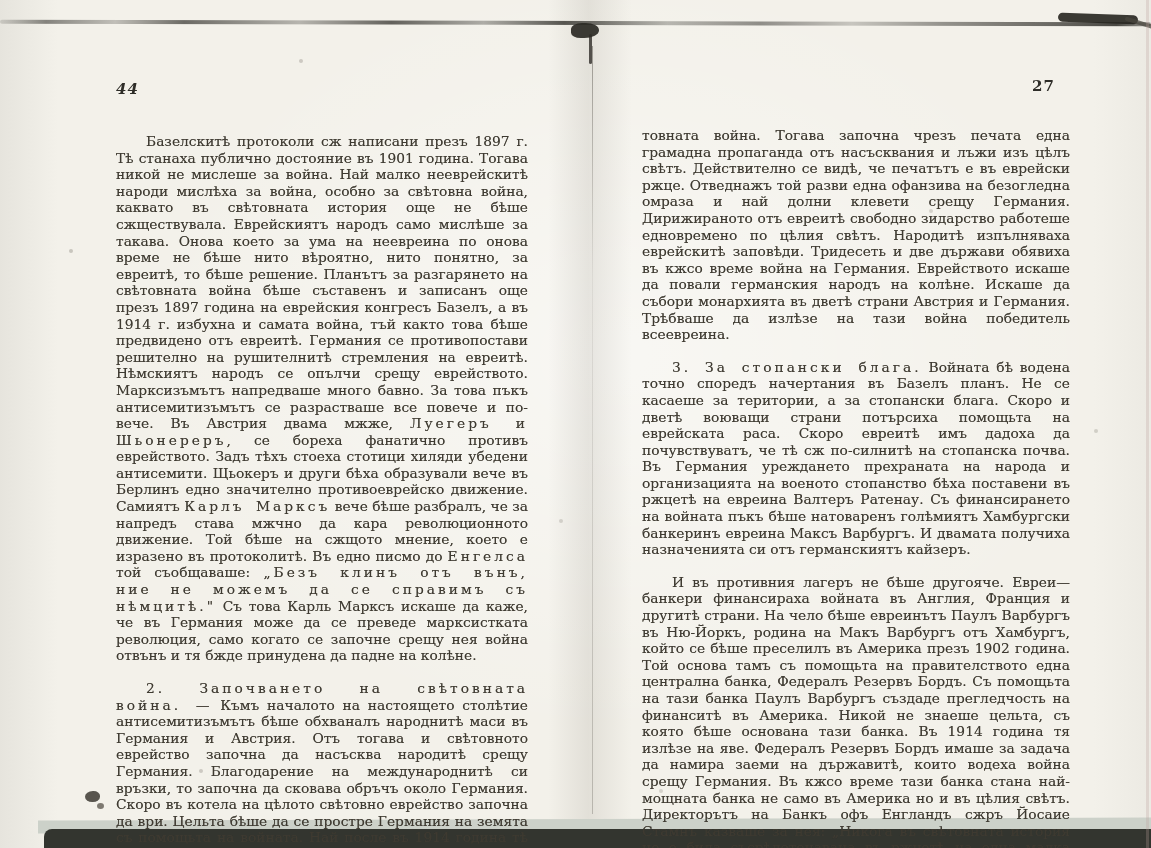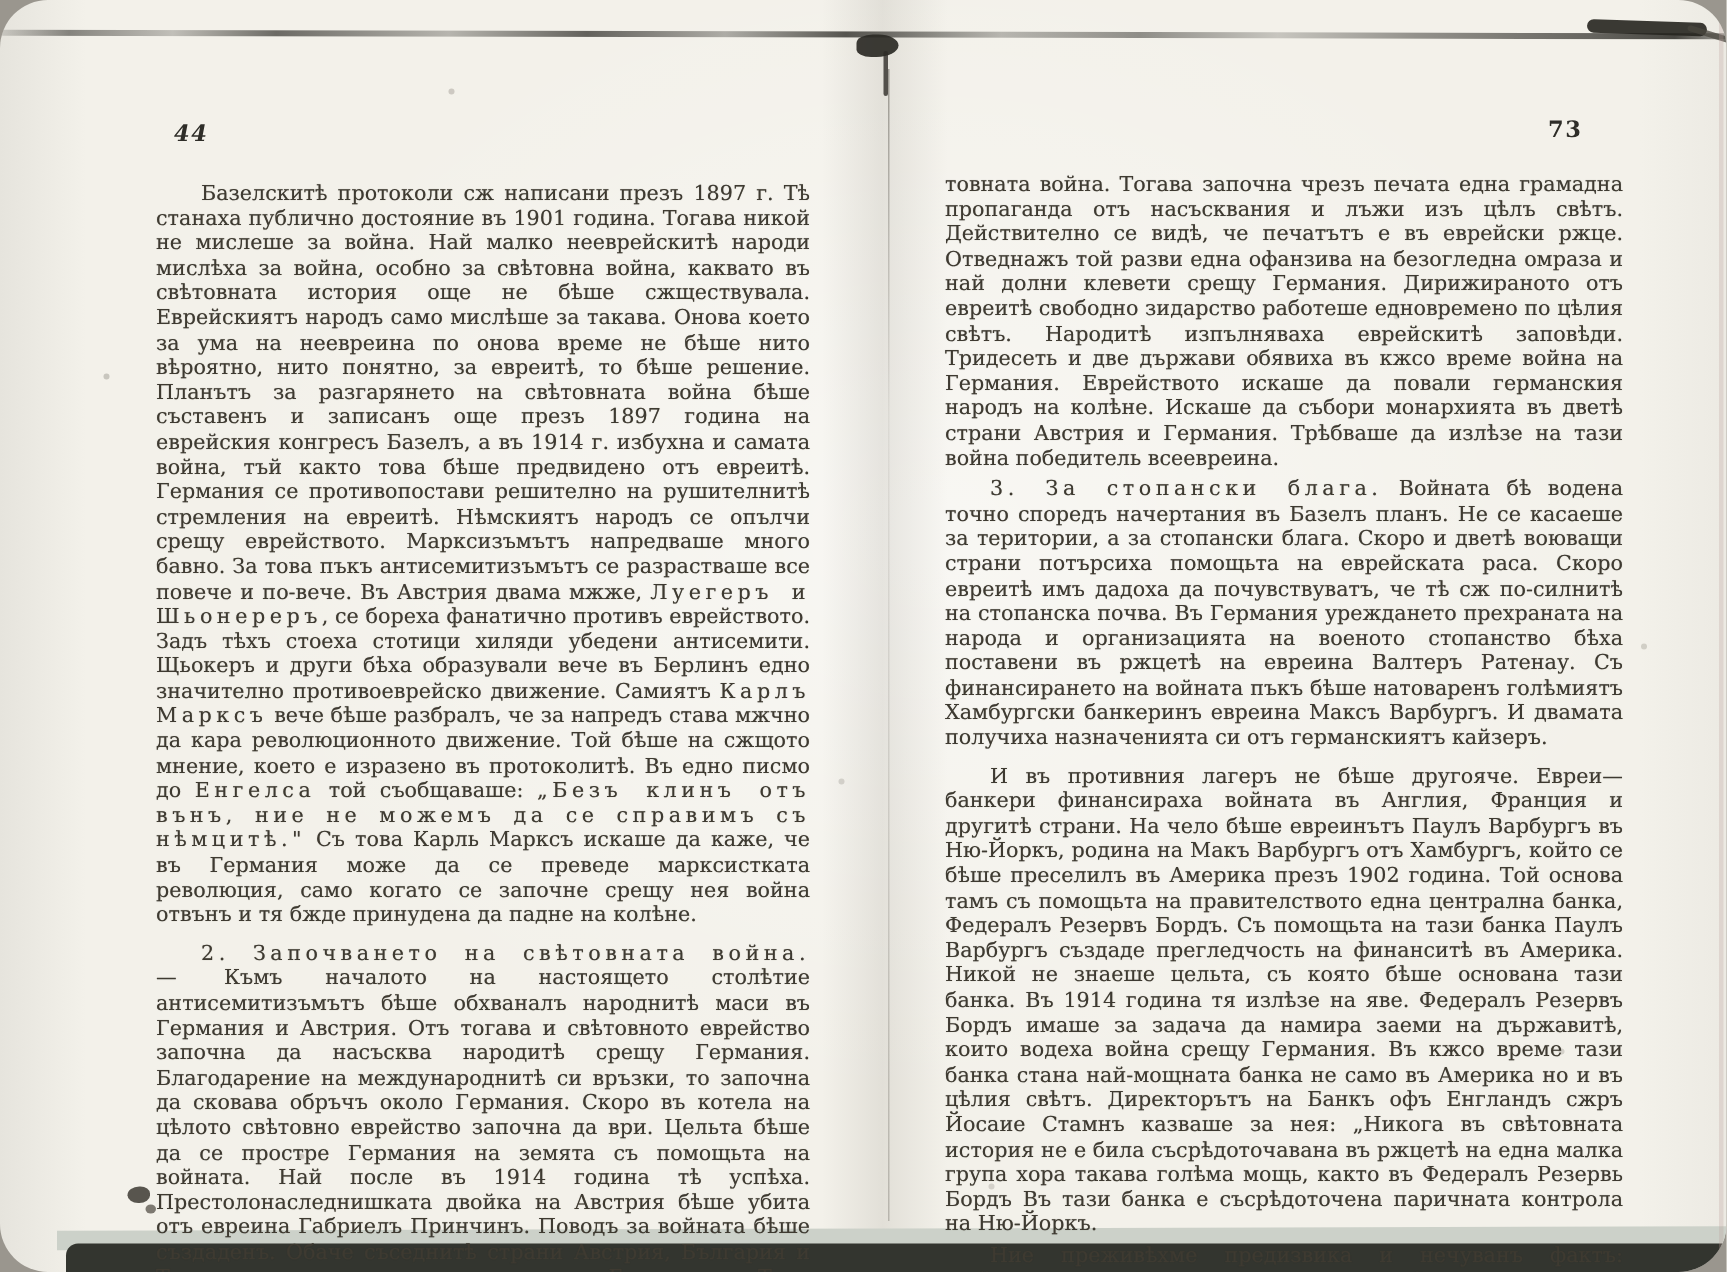--- a/index.html
+++ b/index.html
@@ -12,21 +12,20 @@
   }
   html,body{margin:0;padding:0;}
   body{width:1151px;height:848px;overflow:hidden;background:#9a968e;}
   .scan{
     position:relative;width:1151px;height:848px;overflow:hidden;
     background:
       radial-gradient(ellipse at 54% 42%, rgba(255,255,255,.45) 0%, rgba(255,255,255,0) 55%),
       linear-gradient(90deg, var(--paper-edge) 0%, var(--paper) 5%, var(--paper) 95%, #eceae3 100%),
       var(--paper);
     font-family:"DejaVu Serif", serif;
-    border-radius:32px;
   }
   
   .gutter-shade{position:absolute;left:548px;top:0;width:84px;height:848px;
     background:linear-gradient(90deg, rgba(0,0,0,0) 0%, rgba(110,104,92,.13) 48%, rgba(0,0,0,0) 100%);}
   .gutter-line{position:absolute;left:592px;top:46px;width:1px;height:768px;
     background:linear-gradient(180deg, rgba(70,66,58,.45), rgba(70,66,58,.07) 30%, rgba(70,66,58,.16) 65%, rgba(70,66,58,.28) 100%);}
   .gutter-blob{position:absolute;left:571px;top:23px;width:28px;height:15px;background:var(--crease);
     border-radius:45% 55% 60% 40%;opacity:.92;}
   .gutter-drip{position:absolute;left:589px;top:34px;width:3px;height:30px;background:#2e2c27;opacity:.8;border-radius:2px;}
   
@@ -59,21 +58,21 @@
       660px 790px 0 1px rgba(90,85,75,.2), 1040px 700px 0 1px rgba(90,85,75,.2);}
   
   .pagenum{position:absolute;font-size:15px;font-weight:700;font-style:italic;color:#2e2d28;letter-spacing:1px;}
   .pagenum.left{left:116px;top:80px;}
   .pagenum.right{left:1032px;top:77px;font-style:normal;font-weight:600;}
   
   .text-col{position:absolute;color:var(--ink);font-size:13.8px;line-height:16.6px;
     text-align:justify;text-shadow:0 0 .5px rgba(62,58,49,.55);}
   .text-col.left{left:100px;top:117px;width:444px;}
   .text-col.right{left:626px;top:111px;width:460px;}
-  .para{margin:4px;}
+  .para{margin:16px;}
   .para.indent{text-indent:30px;}
   .para.gap{margin-top:9px;}
   .sp{letter-spacing:3px;word-spacing:4px;}
 </style>
 </head>
 <body>
 
 <div class="scan">
 
   <div class="gutter-shade"></div>
@@ -84,21 +83,21 @@
   <div class="corner-tr-1"></div>
   <div class="corner-tr-2"></div>
   <div class="band-light-bottom"></div>
   <div class="band-dark-bottom"></div>
   <div class="spot-bl"></div>
   <div class="spot-bl2"></div>
   <div class="edge-right"></div>
   <div class="speckles"></div>
 
   <div class="pagenum left">44</div>
-  <div class="pagenum right">73</div>
+  <div class="pagenum right">27</div>
 
   <div class="text-col left">
       <p class="para indent"><span>Базелскитѣ протоколи сж написани презъ 1897 г. Тѣ станаха публично достояние въ 1901 година. Тогава никой не мислеше за война. Най малко нееврейскитѣ народи мислѣха за война, особно за свѣтовна война, каквато въ свѣтовната история още не бѣше сжществувала. Еврейскиятъ народъ само мислѣше за такава. Онова което за ума на неевреина по онова време не бѣше нито вѣроятно, нито понятно, за евреитѣ, то бѣше решение. Планътъ за разгарянето на свѣтовната война бѣше съставенъ и записанъ още презъ 1897 година на еврейския конгресъ Базелъ, а въ 1914 г. избухна и самата война, тъй както това бѣше предвидено отъ евреитѣ. Германия се противопостави решително на рушителнитѣ стремления на евреитѣ. Нѣмскиятъ народъ се опълчи срещу еврейството. Марксизъмътъ напредваше много бавно. За това пъкъ антисемитизъмътъ се разрастваше все повече и по-вече. Въ Австрия двама мжже, </span><span class="sp">Луегеръ и Шьонереръ</span><span>, се бореха фанатично противъ еврейството. Задъ тѣхъ стоеха стотици хиляди убедени антисемити. Щьокеръ и други бѣха образували вече въ Берлинъ едно значително противоеврейско движение. Самиятъ </span><span class="sp">Карлъ Марксъ</span><span> вече бѣше разбралъ, че за напредъ става мжчно да кара революционното движение. Той бѣше на сжщото мнение, което е изразено въ протоколитѣ. Въ едно писмо до </span><span class="sp">Енгелса</span><span> той съобщаваше: </span><span class="sp">„Безъ клинъ отъ вънъ, ние не можемъ да се справимъ съ нѣмцитѣ."</span><span> Съ това Карль Марксъ искаше да каже, че въ Германия може да се преведе марксистката революция, само когато се започне срещу нея война отвънъ и тя бжде принудена да падне на колѣне.</span></p>
       <p class="para indent gap"><span class="sp">2. Започването на свѣтовната война. —</span><span> Къмъ началото на настоящето столѣтие антисемитизъмътъ бѣше обхваналъ народнитѣ маси въ Германия и Австрия. Отъ тогава и свѣтовното еврейство започна да насъсква народитѣ срещу Германия. Благодарение на международнитѣ си връзки, то започна да сковава обръчъ около Германия. Скоро въ котела на цѣлото свѣтовно еврейство започна да ври. Цельта бѣше да се простре Германия на земята съ помощьта на войната. Най после въ 1914 година тѣ успѣха. Престолонаследнишката двойка на Австрия бѣше убита отъ евреина Габриелъ Принчинъ. Поводъ за войната бѣше създаденъ. Обаче съседнитѣ страни Австрия, България и Турция се присъединиха къмъ Германия. Тукъ всееврейството действуваше въ духа на Протоколитѣ. Го предизвика свѣ-</span></p>
     </div>
   <div class="text-col right">
       <p class="para"><span>товната война. Тогава започна чрезъ печата една грамадна пропаганда отъ насъсквания и лъжи изъ цѣлъ свѣтъ. Действително се видѣ, че печатътъ е въ еврейски ржце. Отведнажъ той разви една офанзива на безогледна омраза и най долни клевети срещу Германия. Дирижираното отъ евреитѣ свободно зидарство работеше едновремено по цѣлия свѣтъ. Народитѣ изпълняваха еврейскитѣ заповѣди. Тридесеть и две държави обявиха въ кжсо време война на Германия. Еврейството искаше да повали германския народъ на колѣне. Искаше да събори монархията въ дветѣ страни Австрия и Германия. Трѣбваше да излѣзе на тази война победитель всеевреина.</span></p>
       <p class="para indent"><span class="sp">3. За стопански блага.</span><span> Войната бѣ водена точно споредъ начертания въ Базелъ планъ. Не се касаеше за територии, а за стопански блага. Скоро и дветѣ воюващи страни потърсиха помощьта на еврейската раса. Скоро евреитѣ имъ дадоха да почувствуватъ, че тѣ сж по-силнитѣ на стопанска почва. Въ Германия уреждането прехраната на народа и организацията на военото стопанство бѣха поставени въ ржцетѣ на евреина Валтеръ Ратенау. Съ финансирането на войната пъкъ бѣше натоваренъ голѣмиятъ Хамбургски банкеринъ евреина Максъ Варбургъ. И двамата получиха назначенията си отъ германскиятъ кайзеръ.</span></p>
       <p class="para indent gap"><span>И въ противния лагеръ не бѣше другояче. Евреи—банкери финансираха войната въ Англия, Франция и другитѣ страни. На чело бѣше евреинътъ Паулъ Варбургъ въ Ню-Йоркъ, родина на Макъ Варбургъ отъ Хамбургъ, който се бѣше преселилъ въ Америка презъ 1902 година. Той основа тамъ съ помощьта на правителството една централна банка, Федералъ Резервъ Бордъ. Съ помощьта на тази банка Паулъ Варбургъ създаде прегледчость на финанситѣ въ Америка. Никой не знаеше цельта, съ която бѣше основана тази банка. Въ 1914 година тя излѣзе на яве. Федералъ Резервъ Бордъ имаше за задача да намира заеми на държавитѣ, които водеха война срещу Германия. Въ кжсо време тази банка стана най-мощната банка не само въ Америка но и въ цѣлия свѣтъ. Директорътъ на Банкъ офъ Енгландъ сжръ Йосаие Стамнъ казваше за нея: „Никога въ свѣтовната история не е била съсрѣдоточавана въ ржцетѣ на една малка група хора такава голѣма мощь, както въ Федералъ Резервь Бордъ Въ тази банка е съсрѣдоточена паричната контрола на Ню-Йоркъ.</span></p>
       <p class="para indent"><span>Ние преживѣхме предизвика и нечуванъ фактъ: </span><span class="sp">войната въ Германия срещу Съглашението се</span></p>

